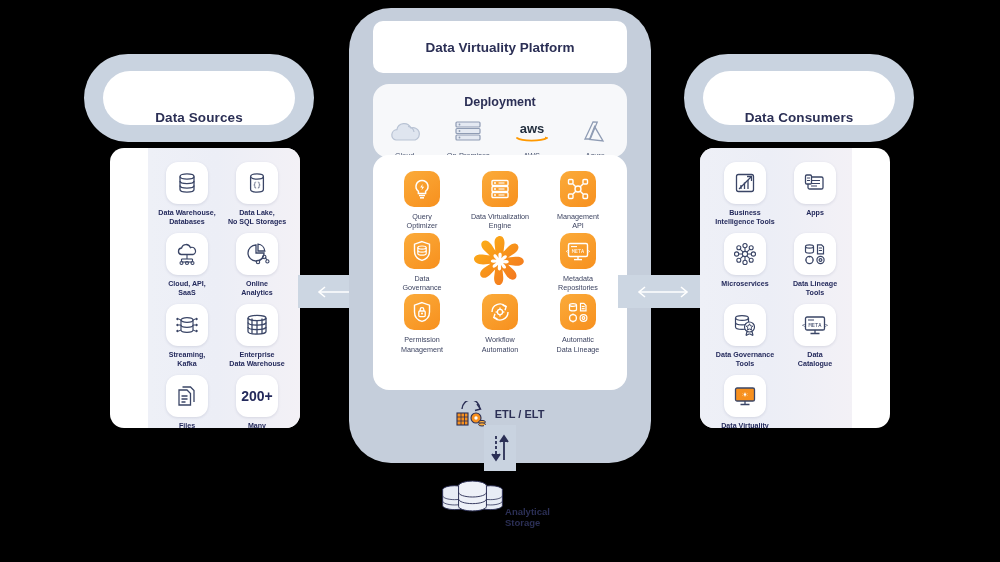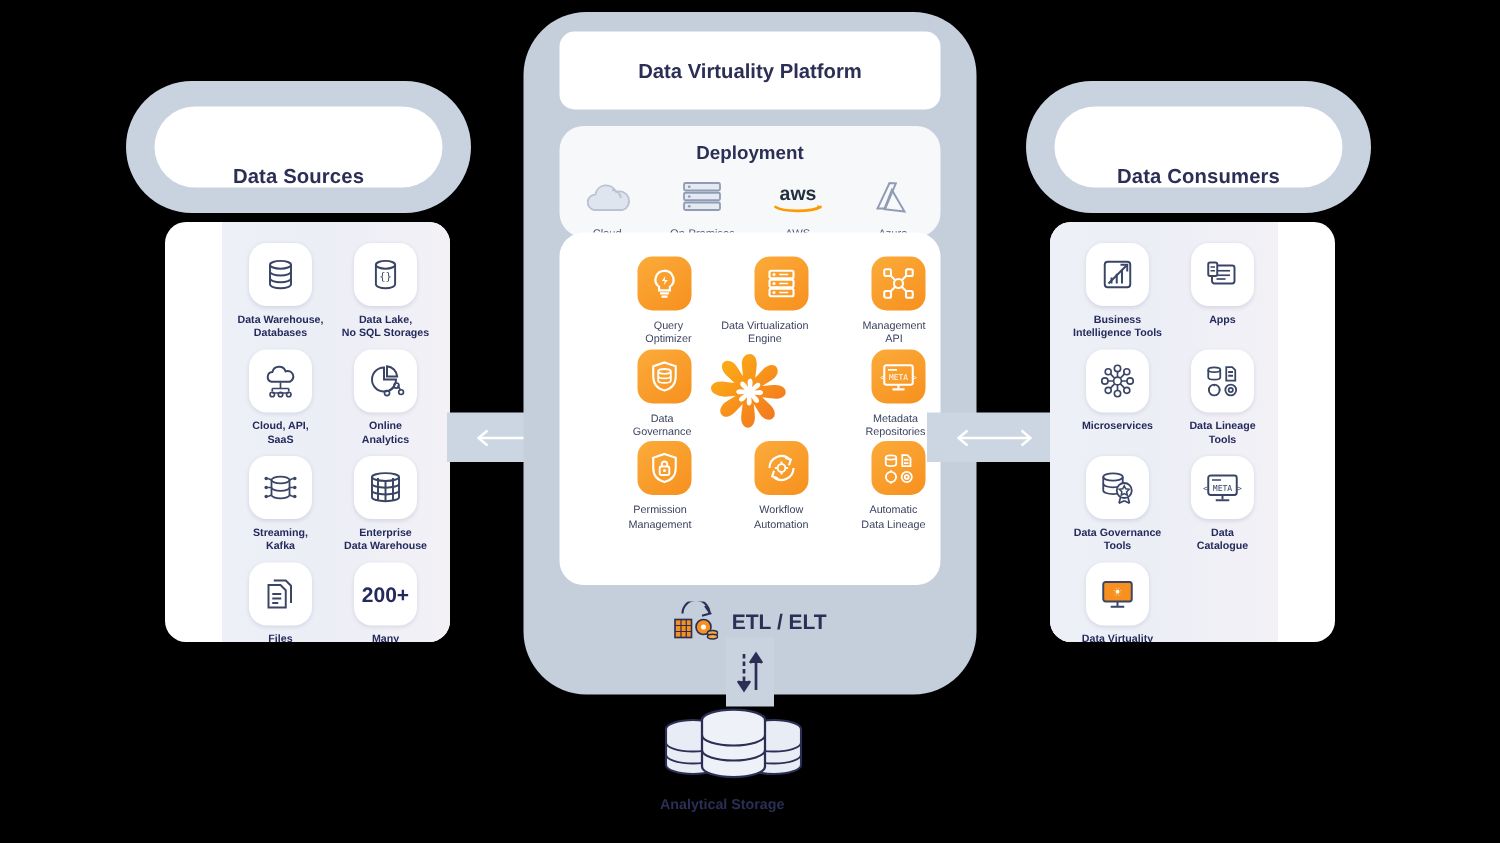--- a/index.html
+++ b/index.html
@@ -67,49 +67,49 @@
   }
   .deploy-item { display:flex; flex-direction:column; align-items:center; width:58px; }
   .deploy-ico { height:26px; display:flex; align-items:center; justify-content:center; }
   .deploy-label { margin-top:6px; font-size:7.4px; color:#4a5570; }
 
   .feat-card { position:absolute; background:#fff; border-radius:16px; }
   .feat-grid {
     position:absolute; display:grid; grid-template-columns:repeat(3,1fr);
     row-gap:2px; width:100%; padding:0 10px;
   }
-  .feat { display:flex; flex-direction:column; align-items:flex-end; }
+  .feat { display:flex; flex-direction:column; align-items:center; }
   .feat-box {
     width:36px; height:36px; border-radius:10px;
     background:linear-gradient(145deg,#fbab3a 0%,#f7901e 100%);
     display:flex; align-items:center; justify-content:center;
   }
   .feat-label {
     margin-top:5px; font-size:7.2px; line-height:1.3; color:#3c4360;
     text-align:center; white-space:pre-line;
   }
   .logo-cell { display:flex; align-items:center; justify-content:center; }
 
   .etl-row {
     position:absolute; display:flex; align-items:center; justify-content:center; gap:9px;
   }
-  .etl-label { font-size:14px; font-weight:bold; color:#2b2f55; }
+  .etl-label { font-size:11px; font-weight:bold; color:#2b2f55; }
 
   
   .arrow-band {
     position:absolute; background:#ccd6e2;
     display:flex; align-items:center; justify-content:center;
   }
   .vert-band {
     position:absolute; background:#c9d3e0;
     display:flex; align-items:center; justify-content:center;
   }
 
   
-  .storage { position:absolute; display:flex; flex-direction:column; align-items:flex-start; }
+  .storage { position:absolute; display:flex; align-items:flex-end; }
   .storage-label { margin-top:3px; font-size:9.5px; font-weight:bold; color:#2b2f55; }
 </style>
 </head>
 <body>
 
 <div id="stage">
 
   <div class="capsule" style="left:84px; top:54px; width:230px; height:88px;">
     <div class="capsule-inner">
       <span class="capsule-label">Data Sources</span>

